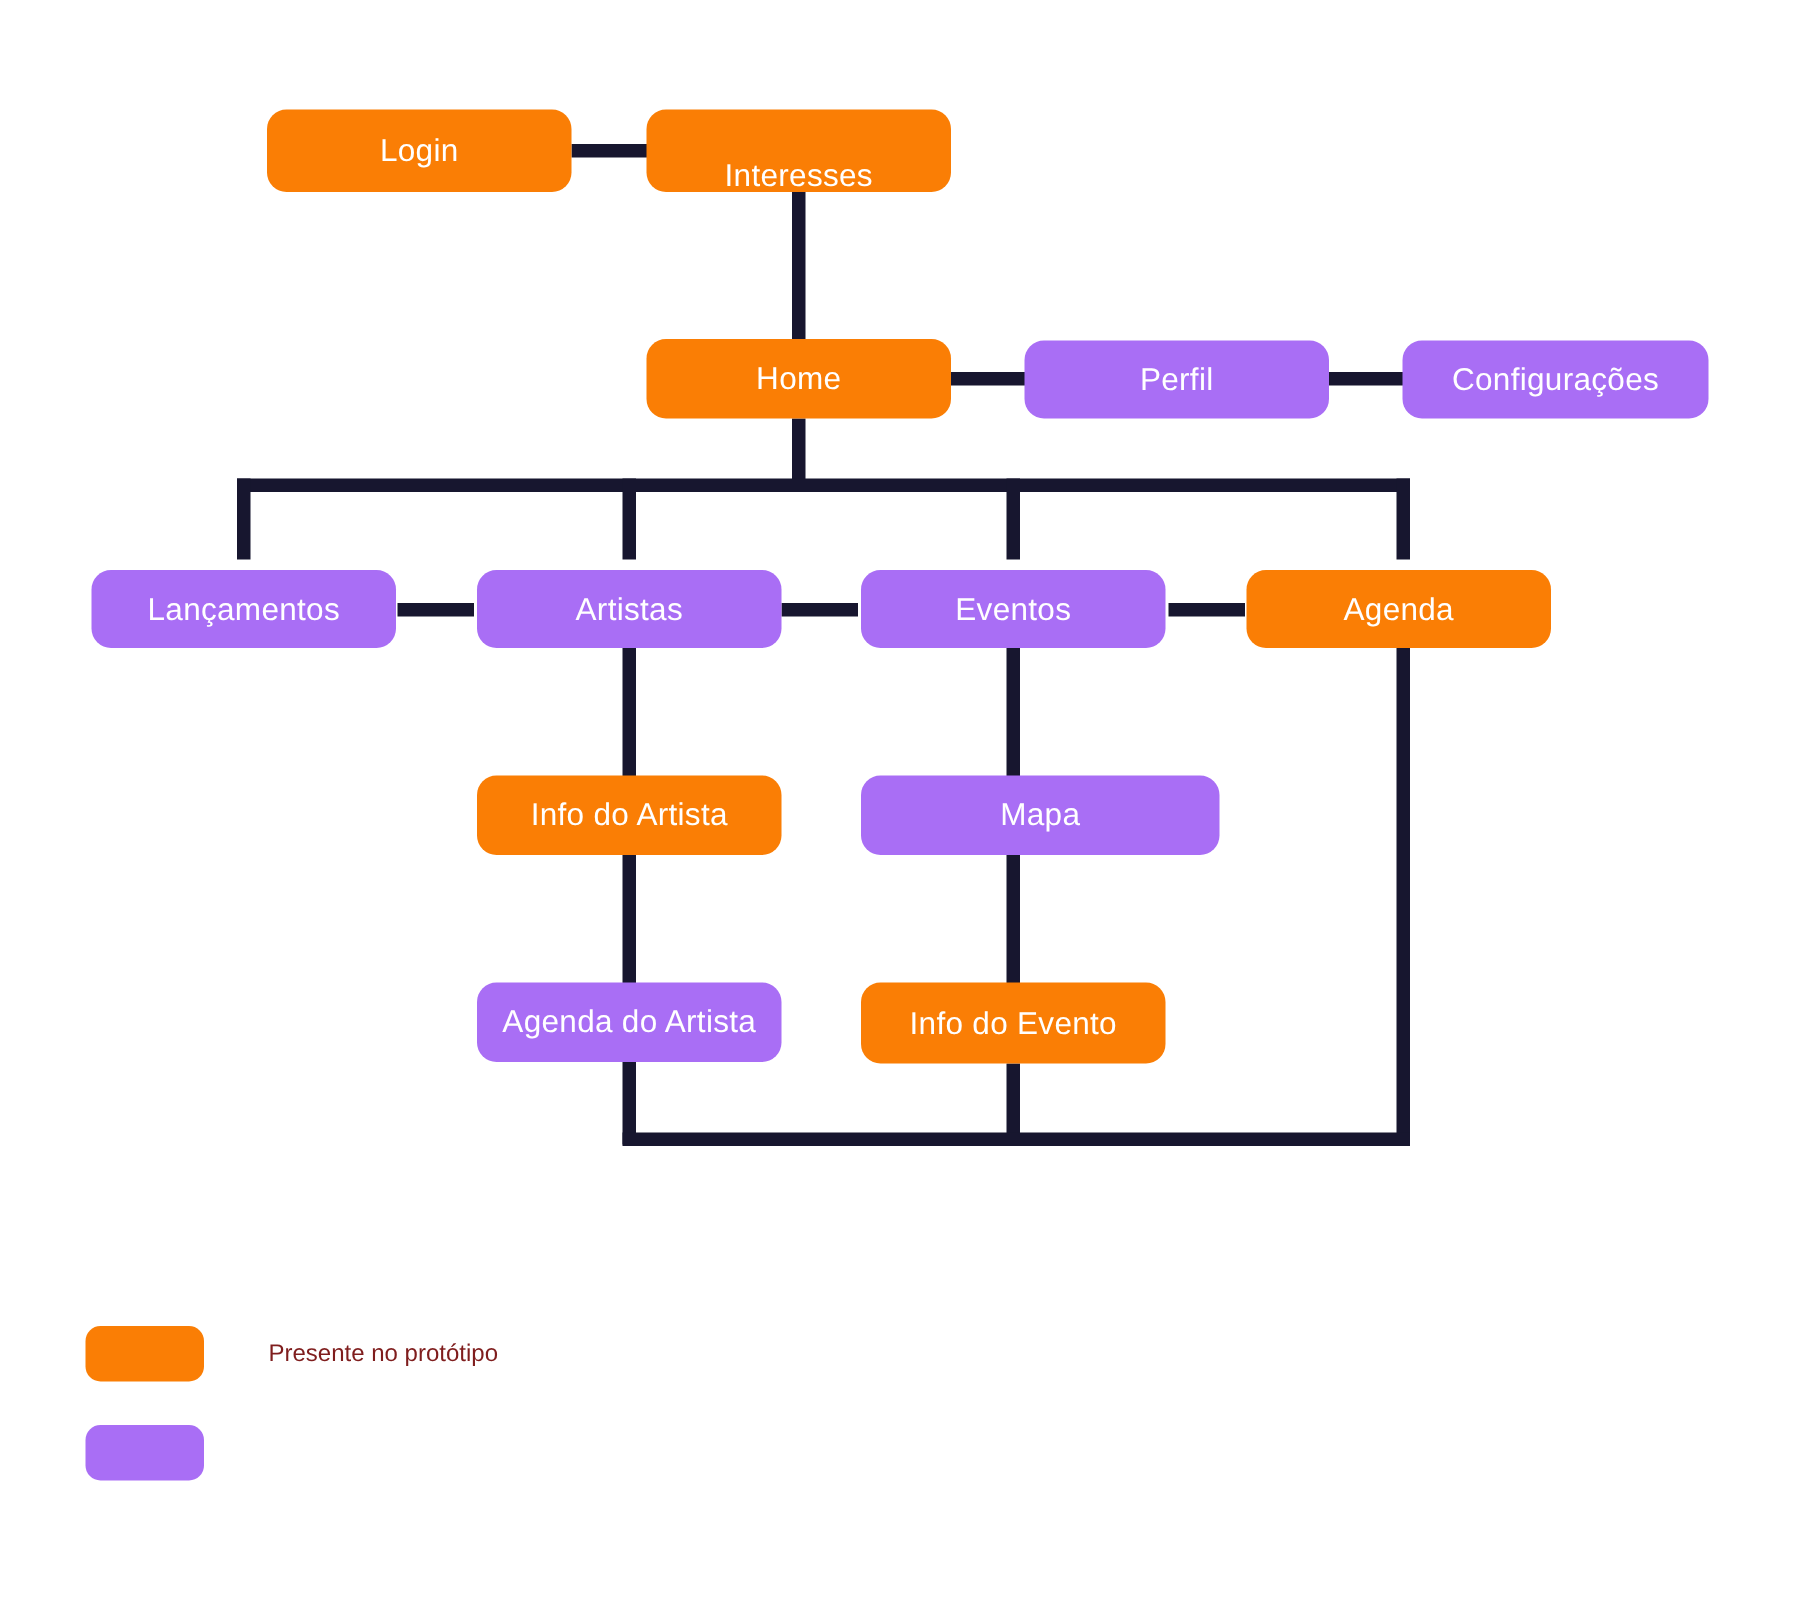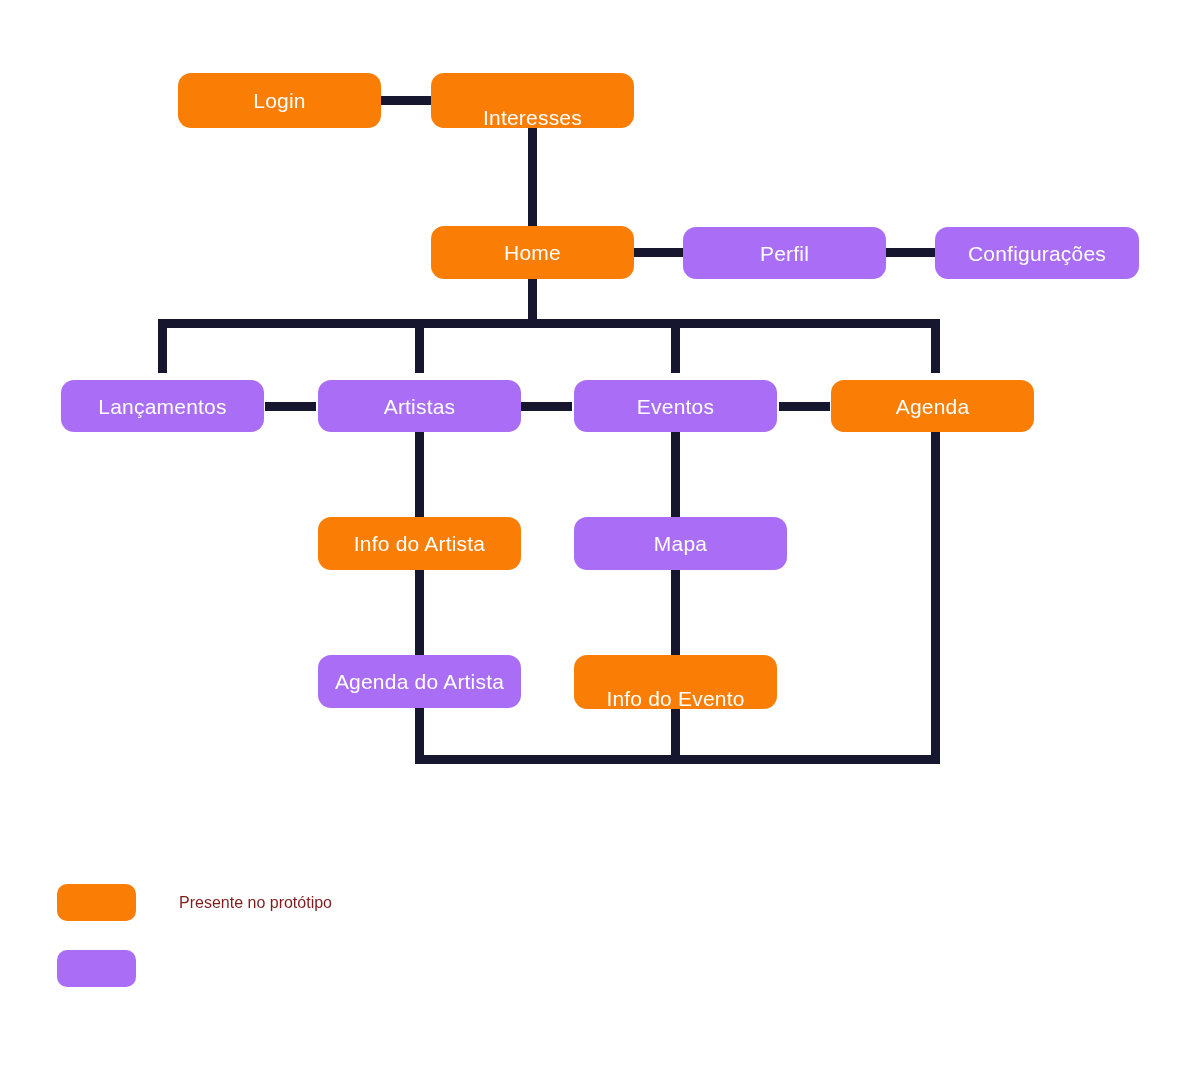--- a/index.html
+++ b/index.html
@@ -127,27 +127,27 @@
       </div>
       <div class="node not-present" style="left: 574px; top: 380px; width: 203px; height: 52px;">
         <span>Eventos</span>
       </div>
       <div class="node present" style="left: 831px; top: 380px; width: 203px; height: 52px; align-items: center;">
         <span>Agenda</span>
       </div>
       <div class="node present" style="left: 318px; top: 517px; width: 203px; height: 53px;">
         <span>Info do Artista</span>
       </div>
-      <div class="node not-present" style="left: 574px; top: 517px; width: 213px; height: 53px; align-items: center;">
+      <div class="node not-present" style="left: 574px; top: 517px; width: 239px; height: 53px; align-items: center;">
         <span>Mapa</span>
       </div>
       <div class="node not-present" style="left: 318px; top: 655px; width: 203px; height: 53px;">
         <span>Agenda do Artista</span>
       </div>
-      <div class="node present" style="left: 574px; top: 655px; width: 203px; height: 54px; align-items: flex-end;">
+      <div class="node present" style="left: 574px; top: 655px; width: 203px; height: 54px;">
         <span>Info do Evento</span>
       </div>
     </div>
   <div id="legend">
       <div class="legend-row">
         <div class="legend-swatch present"></div>
         <div class="legend-label">Presente no protótipo</div>
       </div>
       <div class="legend-row">
         <div class="legend-swatch not-present"></div>

